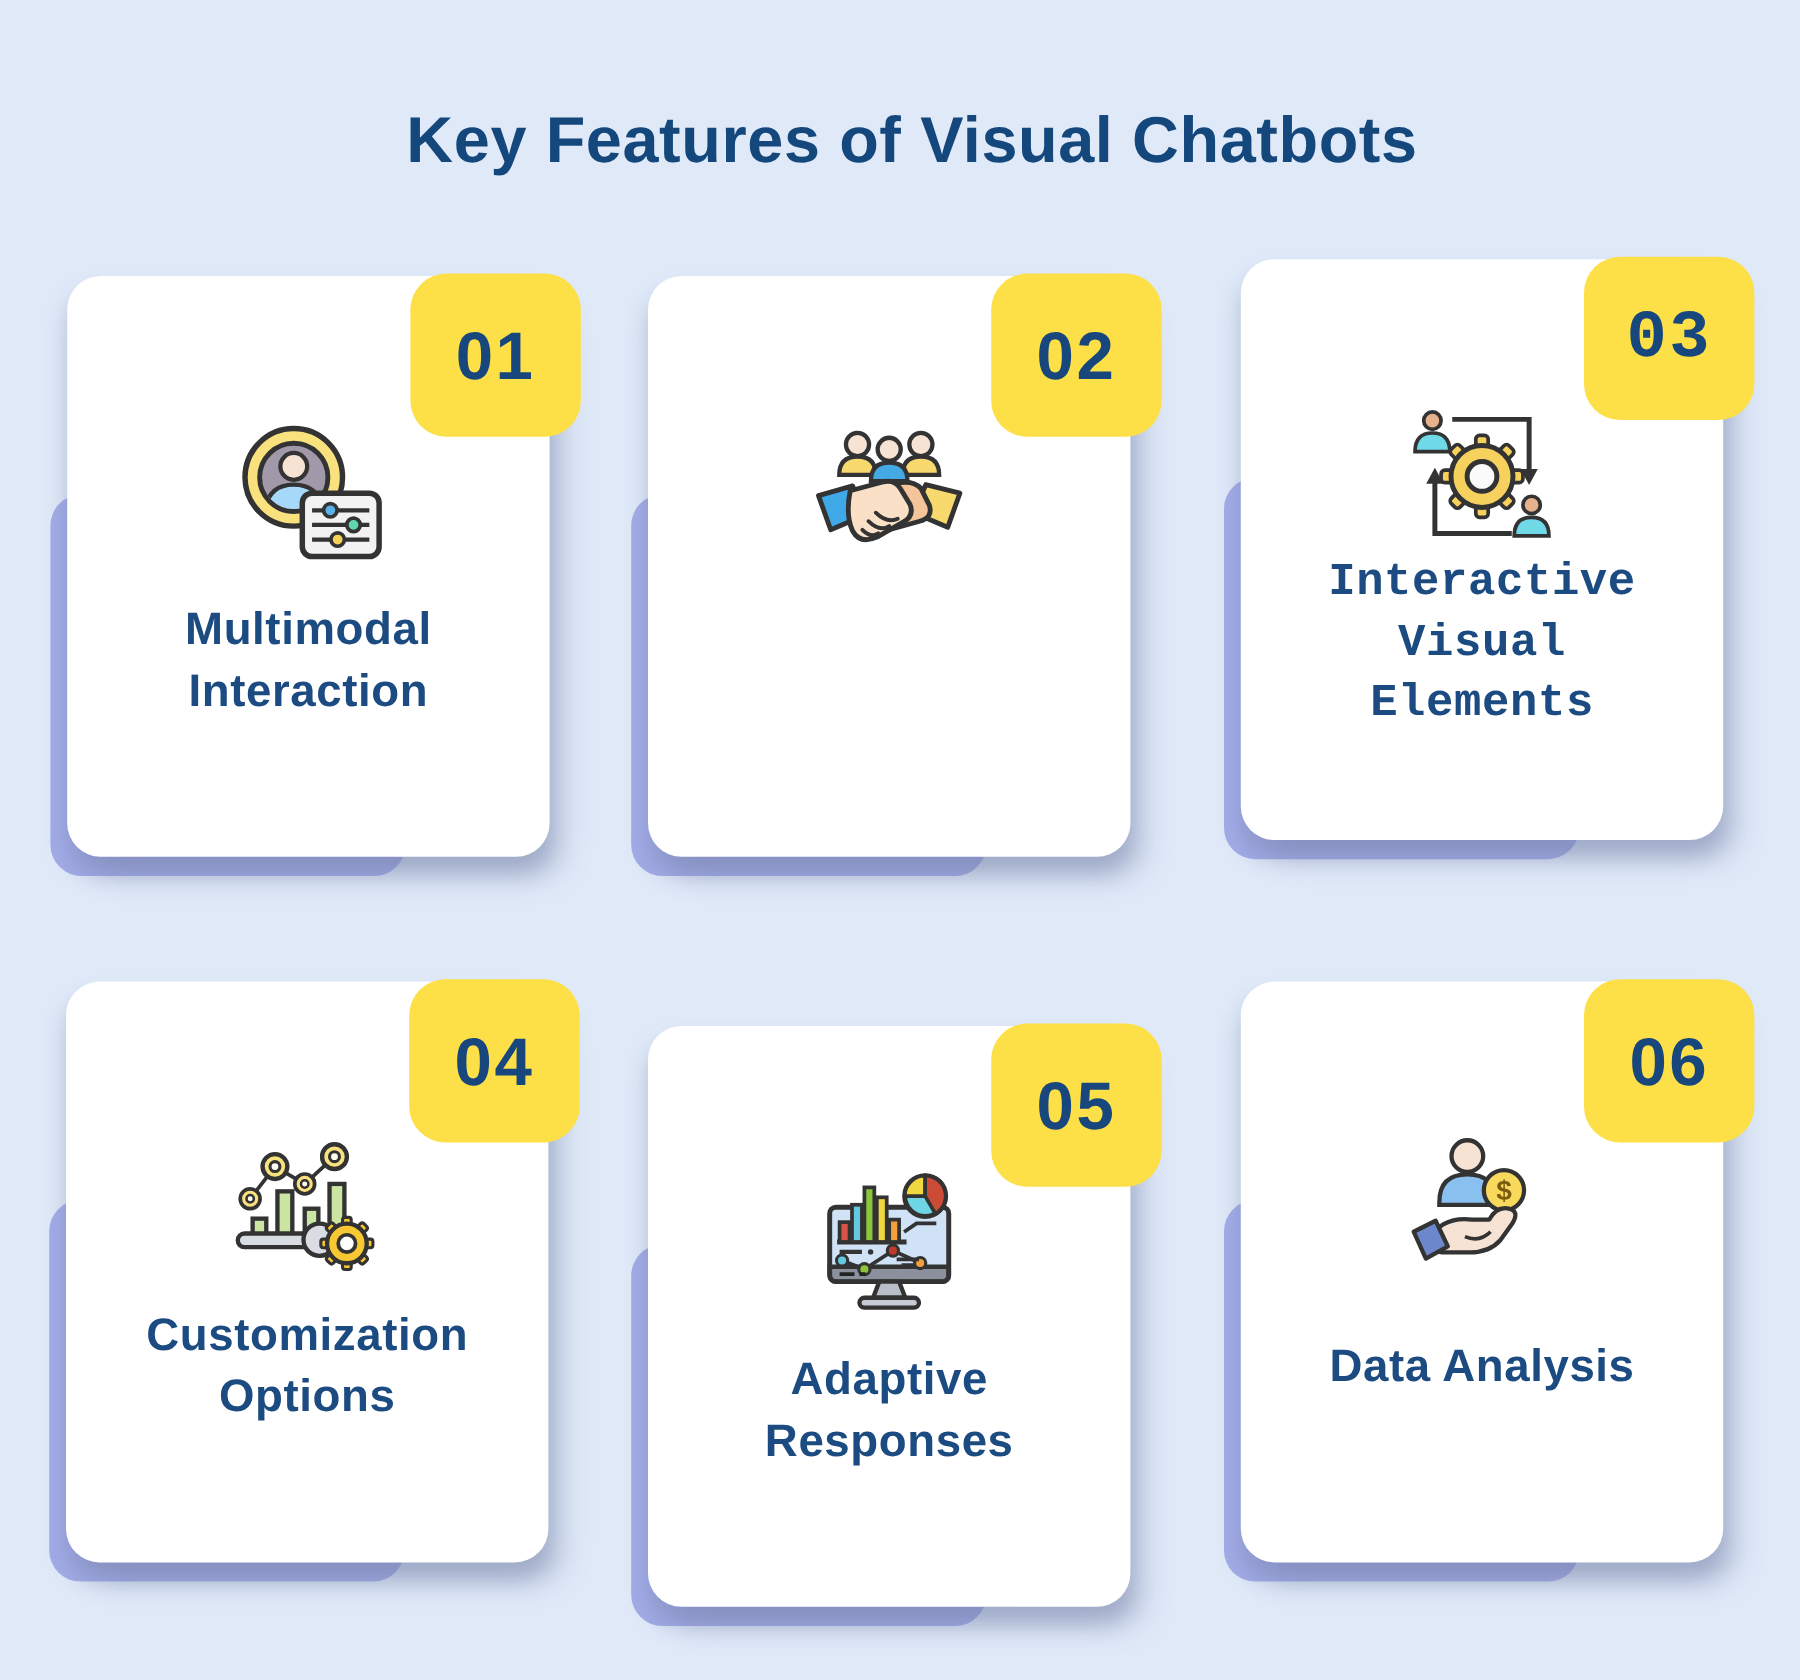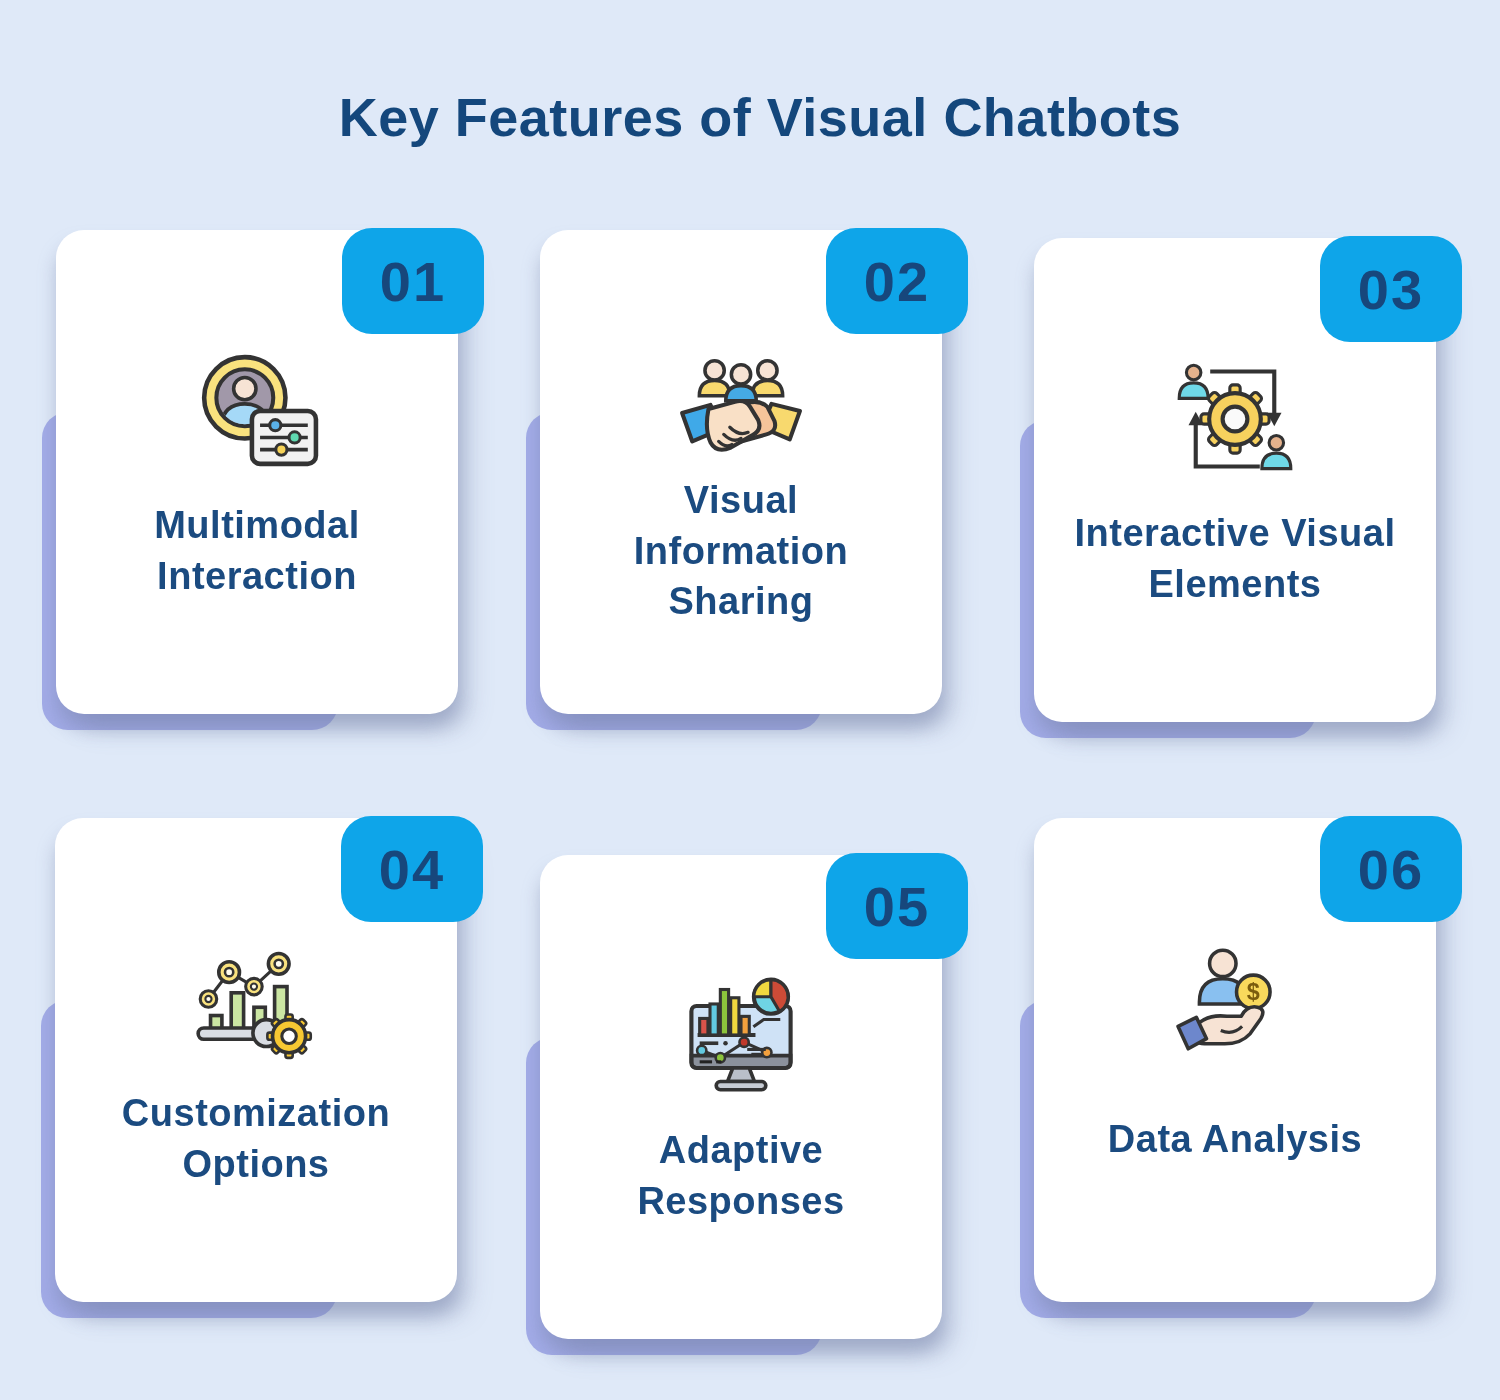--- a/index.html
+++ b/index.html
@@ -16,22 +16,22 @@
   .card-wrap{position:absolute;width:402px;height:484px;}
   .card-back{
     position:absolute;left:-14px;bottom:-16px;top:182px;width:296px;
     background:#a2abe7;border-radius:26px;
   }
   .card{
     position:absolute;inset:0;background:#ffffff;border-radius:28px;
     box-shadow:0 14px 18px rgba(118,130,168,.40), 16px 20px 24px -6px rgba(118,130,168,.35);
   }
   .badge{
-    position:absolute;top:-2px;right:-26px;width:142px;height:106px;
-    background:#0ea5e9;border-radius:30px;
+    position:absolute;top:-2px;right:-26px;width:142px;height:136px;
+    background:#fde047;border-radius:30px;
     display:flex;align-items:center;justify-content:center;
   }
   .badge span{font-size:56px;font-weight:700;color:#17477c;letter-spacing:2px;}
   .icon-box{
     position:absolute;top:116px;left:0;right:0;height:130px;
     display:flex;align-items:center;justify-content:center;
   }
   .card-title{
     position:absolute;top:250px;left:18px;right:18px;height:142px;margin:0;
     display:flex;align-items:center;justify-content:center;
@@ -91,27 +91,24 @@
           <path d="M75 41 Q75 26 90 26 Q105 26 105 41 Z" fill="#f8d96e" stroke="#333" stroke-width="3.5"></path>
           <circle cx="64" cy="20" r="9.5" fill="#f7e3d4" stroke="#333" stroke-width="3.5"></circle>
           <path d="M49 46 Q49 31 64 31 Q79 31 79 46 Z" fill="#45aae4" stroke="#333" stroke-width="3.5"></path>
           <path d="M6 58 L34 50 L44 74 L16 86 Z" fill="#3fa9e8" stroke="#333" stroke-width="4" stroke-linejoin="round"></path>
           <path d="M122 56 L94 49 L84 72 L112 84 Z" fill="#f8d96e" stroke="#333" stroke-width="4" stroke-linejoin="round"></path>
           <path d="M60 52 Q80 42 90 52 L97 66 Q100 76 89 79 L64 86 Z" fill="#f5c49a" stroke="#333" stroke-width="4" stroke-linejoin="round"></path>
           <path d="M32 54 L58 47 Q68 44 73 52 L81 65 Q85 75 75 80 L54 92 Q40 98 34 87 Q28 74 32 54 Z" fill="#f9e0c6" stroke="#333" stroke-width="4" stroke-linejoin="round"></path>
           <path d="M53 72 q9 9 18 5 M47 79 q9 9 17 4 M42 86 q7 7 13 3" stroke="#333" stroke-width="3.2" fill="none" stroke-linecap="round"></path>
         </svg>
       </div>
-      <h2 class="card-title">Visual
-Information
-Sharing</h2>
-    </div>
-  </section>
-
-  <section class="card-wrap" style="left:1034px;top:238px;">
+    </div>
+  </section>
+
+  <section class="card-wrap" style="left:1034px;top:216px;font-family:Liberation Mono, monospace;">
     <div class="card-back"></div>
     <div class="card">
       <div class="badge">
         <span>03</span>
       </div>
       <div class="icon-box">
         <svg width="124" height="124" viewBox="0 0 120 120">
           <path d="M36 14 H98 V56" fill="none" stroke="#333" stroke-width="4"></path>
           <polygon points="91,54 105,54 98,67" fill="#333"></polygon>
           <path d="M84 106 H22 V64" fill="none" stroke="#333" stroke-width="4"></path>

